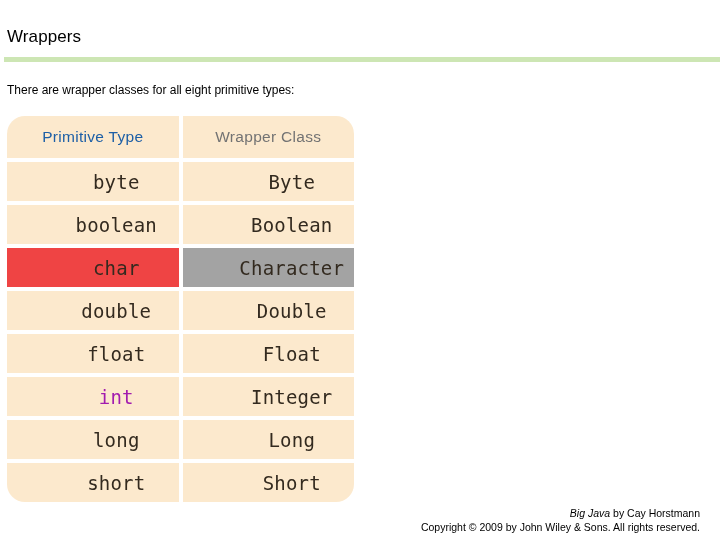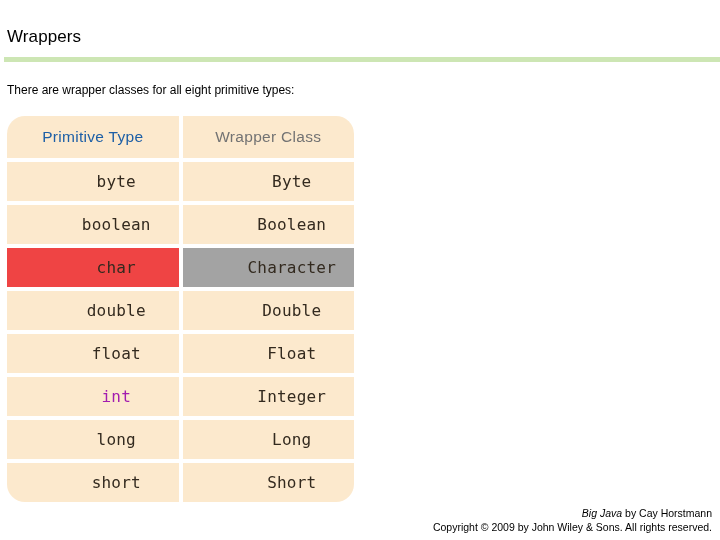--- a/index.html
+++ b/index.html
@@ -74,36 +74,36 @@
     font-family: "Liberation Sans", sans-serif;
     font-size: 15.5px;
     font-weight: normal;
     color: #1d5fa6;
     height: 42px;
     letter-spacing: 0.3px;
   }
 
   table.tbl td {
     font-family: "DejaVu Sans Mono", "Liberation Mono", monospace;
-    font-size: 16px;
+    font-size: 19px;
     color: #332a1f;
     letter-spacing: 0.2px;
     padding-left: 47px;
   }
 
   
   table.tbl tr:first-child th:first-child { border-top-left-radius: 18px; }
   table.tbl tr:first-child th:last-child  { border-top-right-radius: 18px; }
   table.tbl tr:last-child td:first-child  { border-bottom-left-radius: 18px; }
   table.tbl tr:last-child td:last-child   { border-bottom-right-radius: 18px; }
 
   
   .credits {
     position: absolute;
-    right: 8px;
+    right: 20px;
     bottom: 6px;
     text-align: right;
     font-size: 10.5px;
     color: #000000;
     line-height: 13.5px;
   }
   .credits .line1 { white-space: nowrap; }
   .credits .line2 { white-space: nowrap; }
   .credits .book-title {
     font-style: italic;

